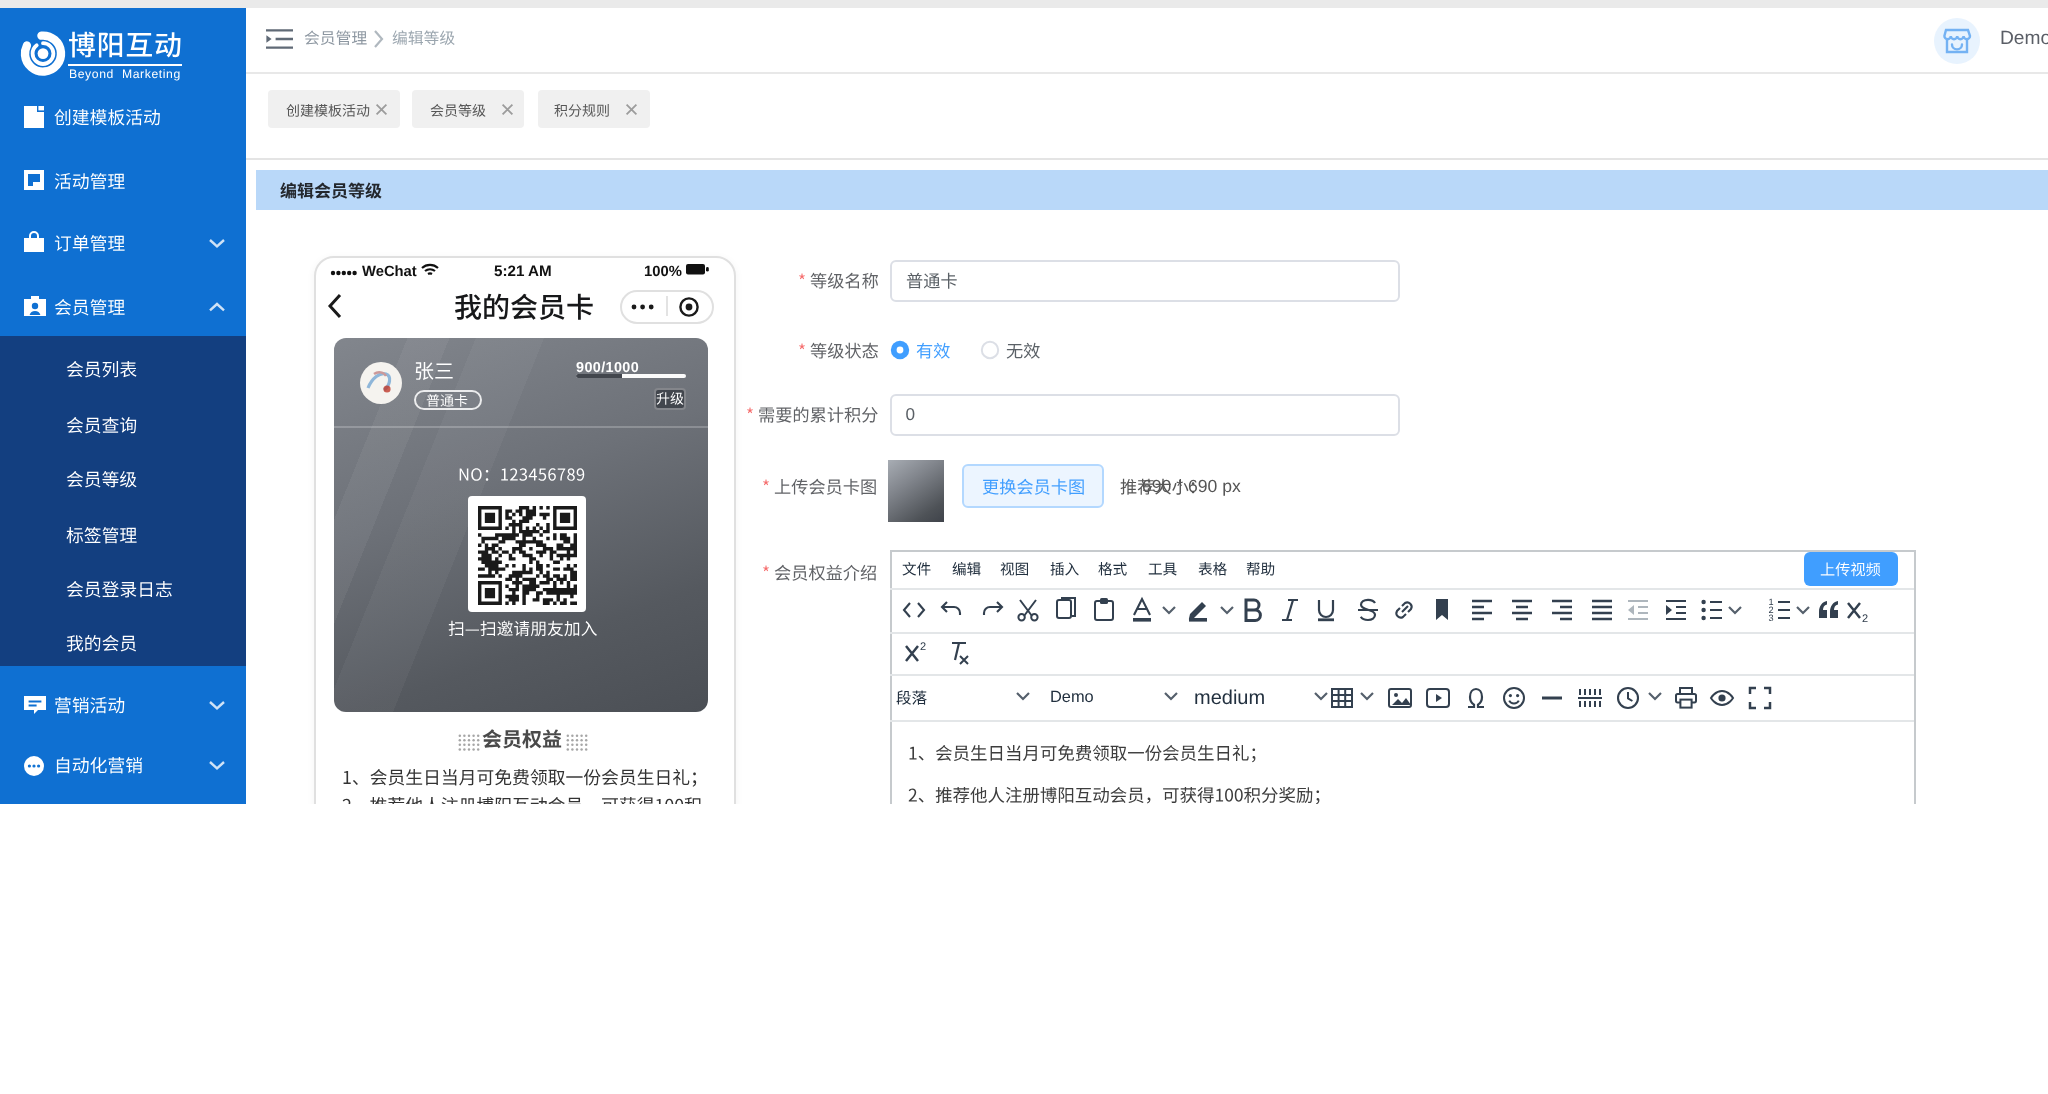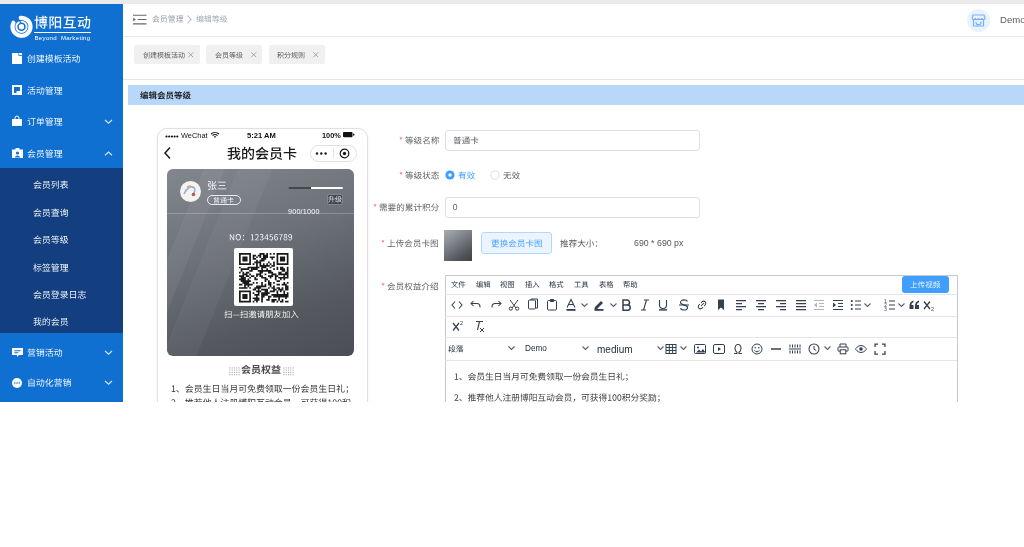--- a/index.html
+++ b/index.html
@@ -324,21 +324,21 @@
       </g>
     </svg>
     <div style="left:156.5px;top:127.5px;width:211.5px;height:376px;background:#fff;border:1px solid #e0e0e0;border-radius:10px;box-shadow:0 1px 4px rgba(0,0,0,0.05)"></div>
     <svg class="t" style="left:165px;top:133.5px" width="14" height="5">
       <circle cx="1.5" cy="2.5" r="1.1" fill="#111"></circle>
       <circle cx="4.2" cy="2.5" r="1.1" fill="#111"></circle>
       <circle cx="6.9" cy="2.5" r="1.1" fill="#111"></circle>
       <circle cx="9.6" cy="2.5" r="1.1" fill="#111"></circle>
       <circle cx="12.3" cy="2.5" r="1.1" fill="#111"></circle>
     </svg>
-    <div style="left:181px;top:131px;font-size:7.4px;font-weight:normal;color:#111">WeChat</div>
+    <div style="left:181px;top:131px;font-size:7.4px;font-weight:bold;color:#111">WeChat</div>
     <svg class="t" style="left:211px;top:131.5px" width="8" height="6">
       <path d="M0 2a6 6 0 018 0M1.5 3.5a4 4 0 015 0M3 5a2 2 0 012 0" fill="none" stroke="#111" stroke-width="1.1"></path>
     </svg>
     <div style="left:247px;top:131px;font-size:7.6px;font-weight:bold;color:#111">5:21 AM</div>
     <div style="left:322px;top:131px;font-size:7.4px;font-weight:bold;color:#111">100%</div>
     <svg class="t" style="left:342.5px;top:132px" width="12" height="6">
       <rect x="0" y="0" width="9.5" height="5.3" rx="1" fill="#111"></rect>
       <rect x="10" y="1.5" width="1.4" height="2.3" rx="0.7" fill="#111"></rect>
     </svg>
     <svg class="t" style="left:164px;top:147px" width="7" height="12">
@@ -381,21 +381,21 @@
     <div style="left:206.5px;top:194.5px;width:34.5px;height:10px;border:0.8px solid rgba(255,255,255,0.85);border-radius:5.5px"></div>
     <svg class="t" style="left:213.2px;top:194.5px" width="23.0" height="10.5">
       <g transform="translate(0,7.84) scale(0.00700,-0.00700)" fill="#fff">
         <use href="#g64" x="0"></use>
         <use href="#g65" x="1000"></use>
         <use href="#g20" x="2000"></use>
       </g>
     </svg>
     <div style="left:288px;top:186.5px;width:55px;height:2.5px;background:#fbfbfb;border-radius:1.2px"></div>
     <div style="left:288px;top:186.5px;width:23px;height:2.5px;background:#42464d;border-radius:1.2px 0 0 1.2px"></div>
-    <div style="left:288px;top:207px;font-size:7.2px;font-weight:normal;color:#fff;letter-spacing:0.2px">900/1000</div>
+    <div style="left:288px;top:179px;font-size:7.2px;font-weight:bold;color:#fff;letter-spacing:0.2px">900/1000</div>
     <div style="left:326.5px;top:194px;width:16.5px;height:10.5px;background:#42464d;border:1px solid rgba(255,255,255,0.35);border-radius:2px"></div>
     <svg class="t" style="left:327.8px;top:194.4px" width="16.0" height="10.5">
       <g transform="translate(0,7.84) scale(0.00700,-0.00700)" fill="#fff">
         <use href="#g66" x="0"></use>
         <use href="#g38" x="1000"></use>
       </g>
     </svg>
     <div style="left:167px;top:212.5px;width:186.5px;height:1px;background:rgba(255,255,255,0.22)"></div>
     <svg class="t" style="left:228.7px;top:230.5px" width="65.6" height="12.5">
       <g transform="translate(0,9.30) scale(0.00830,-0.00830)" fill="#fff">
@@ -734,21 +734,21 @@
     </svg>
     <svg class="t" style="left:560.0px;top:236.8px" width="45.0" height="12.9">
       <g transform="translate(0,9.63) scale(0.00860,-0.00860)" fill="#555">
         <use href="#g102" x="0"></use>
         <use href="#g103" x="1000"></use>
         <use href="#g151" x="2000"></use>
         <use href="#g152" x="3000"></use>
         <use href="#g69" x="4000"></use>
       </g>
     </svg>
-    <div style="left:634px;top:238px;font-size:8.8px;color:#555">690 * 690 px</div>
+    <div style="left:571px;top:238px;font-size:8.8px;color:#555">690 * 690 px</div>
     <svg class="t" style="left:387.4px;top:280.2px" width="53.6" height="12.9">
       <g transform="translate(0,9.63) scale(0.00860,-0.00860)" fill="#606266">
         <use href="#g14" x="0"></use>
         <use href="#g15" x="1000"></use>
         <use href="#g29" x="2000"></use>
         <use href="#g132" x="3000"></use>
         <use href="#g153" x="4000"></use>
         <use href="#g154" x="5000"></use>
       </g>
     </svg>

